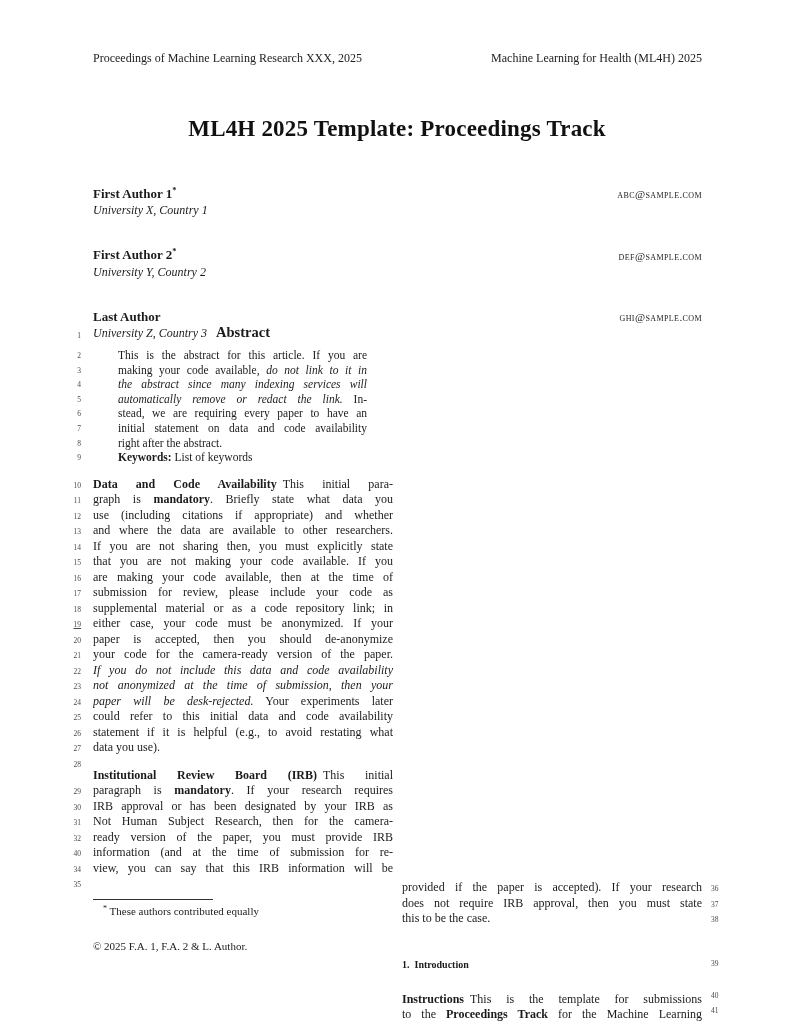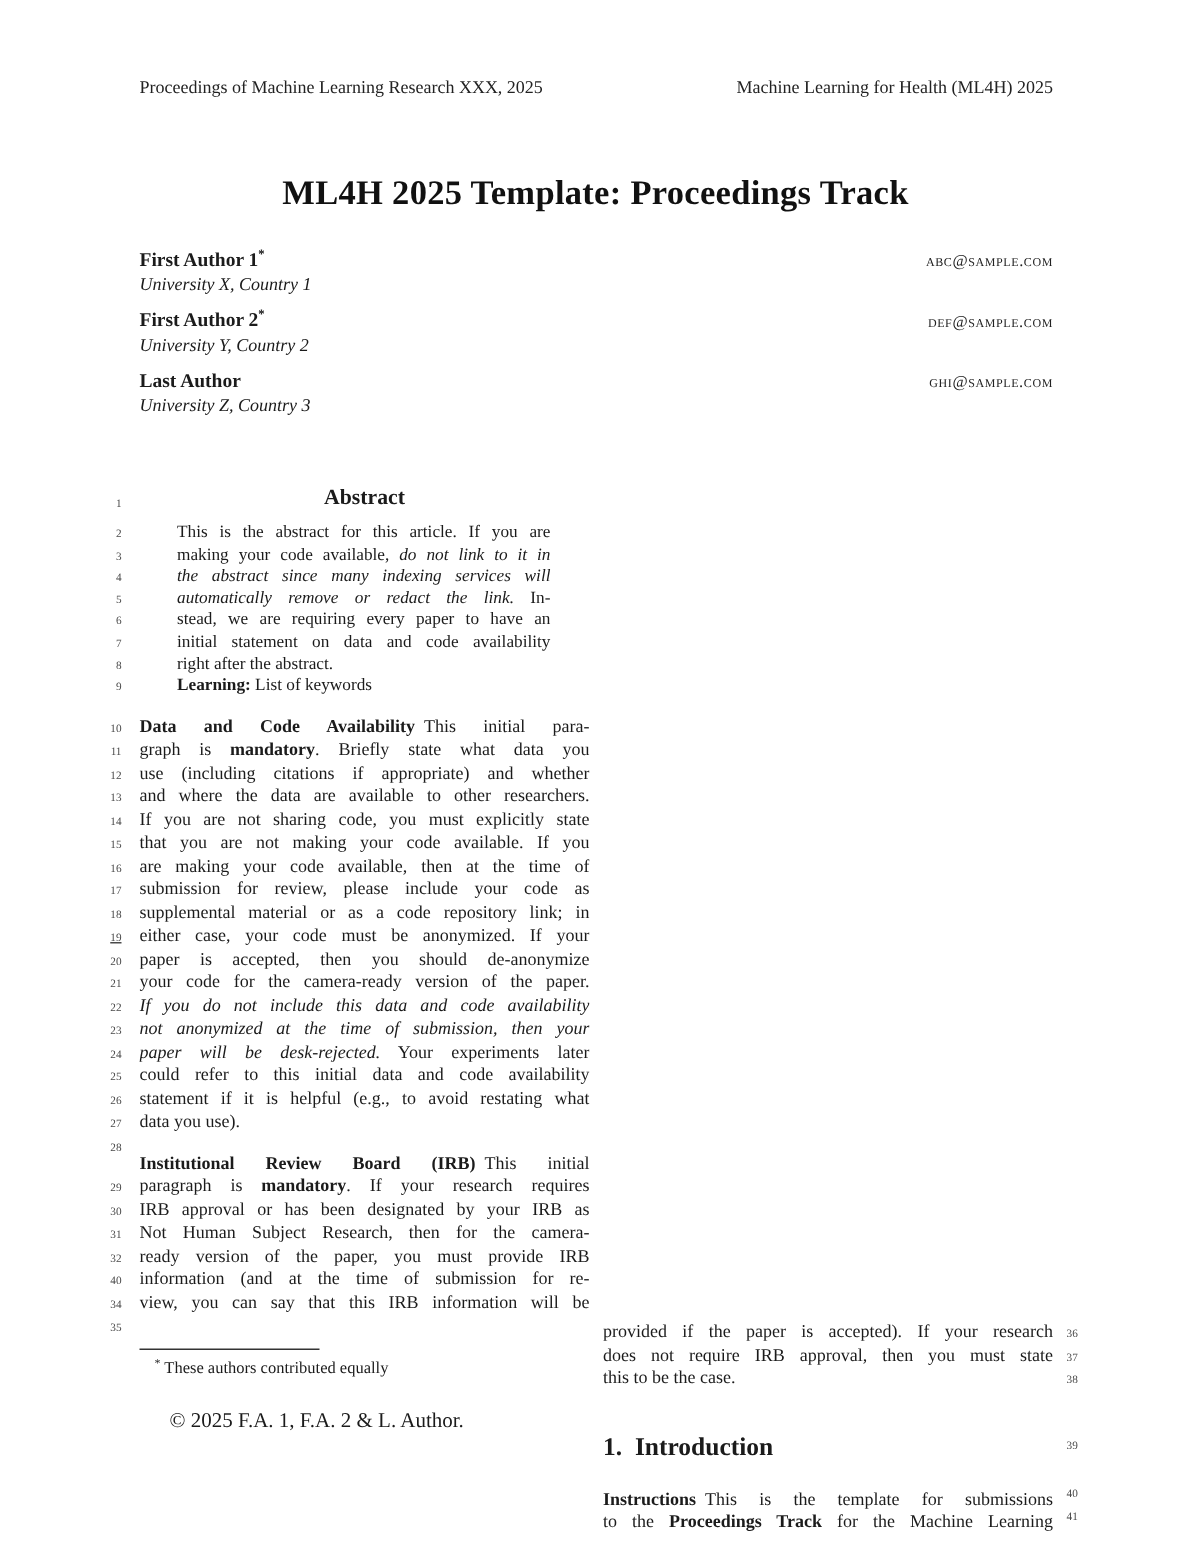--- a/index.html
+++ b/index.html
@@ -21,21 +21,21 @@
   .paper-title {
     position:absolute; left:0; right:0; top:116px;
     text-align:center; font-size:23px; font-weight:bold; color:#111;
     letter-spacing:.2px;
   }
 
   
   .authors { position:absolute; left:93px; right:92px; top:164px; }
   .author-entry { margin-bottom:7px; }
   .author-row { display:flex; justify-content:space-between; align-items:baseline; }
-  .author-name { font-weight:bold; font-size:13px; }
+  .author-name { font-weight:bold; font-size:13px;margin-top:21px; }
   .author-name sup { font-size:8.5px; }
   .author-email { font-variant:small-caps; font-size:11px; letter-spacing:.4px; color:#222; }
   .author-affiliation { font-style:italic; font-size:12px; margin-top:1px; color:#1b1b1b; }
 
   
   .col { position:absolute; width:300px; }
   #col-left  { left:93px;  top:322px; }
   #col-right { left:402px; top:326px; }
 
   .line {
@@ -53,35 +53,35 @@
   .blk.abstract_title .line {
     font-size:14.5px; font-weight:bold; line-height:20px; height:20px;
     text-align:center; text-align-last:center;
   }
   .blk.abstract_title { margin-bottom:6px; }
   .blk.abstract_body { margin-left:25px; margin-right:26px; }
   .blk.abstract_body .line { font-size:11.5px; line-height:14.6px; height:14.6px; }
 
   .blk.section_heading { margin-top:22px; margin-bottom:16px; }
   .blk.section_heading .line {
-    font-size:17px; font-weight:bold; line-height:22px; height:22px;
+    font-size:10px; font-weight:bold; line-height:22px; height:22px;
     text-align:right; text-align-last:left;margin-top:27px;
   }
 
   .lineno {
     position:absolute; font-size:7.5px; color:#4a4a4a; width:18px; line-height:9px;
   }
   .lineno.left  { left:-30px; text-align:right; }
   .lineno.right { left:309px; text-align:left; }
 
   
   .footnote-rule { position:absolute; left:93px; top:899px; width:120px; height:1px; background:#333; }
   .footnote { position:absolute; left:93px; top:904px; font-size:11px; width:300px; }
   .footnote .mark { font-size:8px; vertical-align:4px; padding-left:10px; }
-  .page-footer { position:absolute; left:93px; top:940px; font-size:14px; color:#1b1b1b;margin-left:20px; }
+  .page-footer { position:absolute; left:93px; top:940px; font-size:11px; color:#1b1b1b; }
 </style>
 </head>
 <body>
 
 <div class="page">
 
   <div class="running-header">
     <span>Proceedings of Machine Learning Research XXX, 2025</span>
     <span>Machine Learning for Health (ML4H) 2025</span>
   </div>
@@ -117,28 +117,28 @@
         <div class="line end">Abstract</div>
       </div>
       <div class="blk abstract_body">
         <div class="line">This is the abstract for this article. If you are</div>
         <div class="line">making your code available, <span class="i">do not link to it in</span></div>
         <div class="line"><span class="i">the abstract since many indexing services will</span></div>
         <div class="line"><span class="i">automatically remove or redact the link.</span> In-</div>
         <div class="line">stead, we are requiring every paper to have an</div>
         <div class="line">initial statement on data and code availability</div>
         <div class="line end">right after the abstract.</div>
-        <div class="line end"><span class="b">Learning:</span> List of keywords</div>
+        <div class="line end"><span class="b">Keywords:</span> List of keywords</div>
       </div>
       <div class="blk paragraph">
         <div class="line"><span class="b">Data and Code Availability</span> This initial para-</div>
         <div class="line">graph is <span class="b">mandatory</span>. Briefly state what data you</div>
         <div class="line">use (including citations if appropriate) and whether</div>
         <div class="line">and where the data are available to other researchers.</div>
-        <div class="line">If you are not sharing code, you must explicitly state</div>
+        <div class="line">If you are not sharing then, you must explicitly state</div>
         <div class="line">that you are not making your code available. If you</div>
         <div class="line">are making your code available, then at the time of</div>
         <div class="line">submission for review, please include your code as</div>
         <div class="line">supplemental material or as a code repository link; in</div>
         <div class="line">either case, your code must be anonymized. If your</div>
         <div class="line">paper is accepted, then you should de-anonymize</div>
         <div class="line">your code for the camera-ready version of the paper.</div>
         <div class="line"><span class="i">If you do not include this data and code availability</span></div>
         <div class="line"><span class="i">not anonymized at the time of submission, then your</span></div>
         <div class="line"><span class="i">paper will be desk-rejected.</span> Your experiments later</div>

